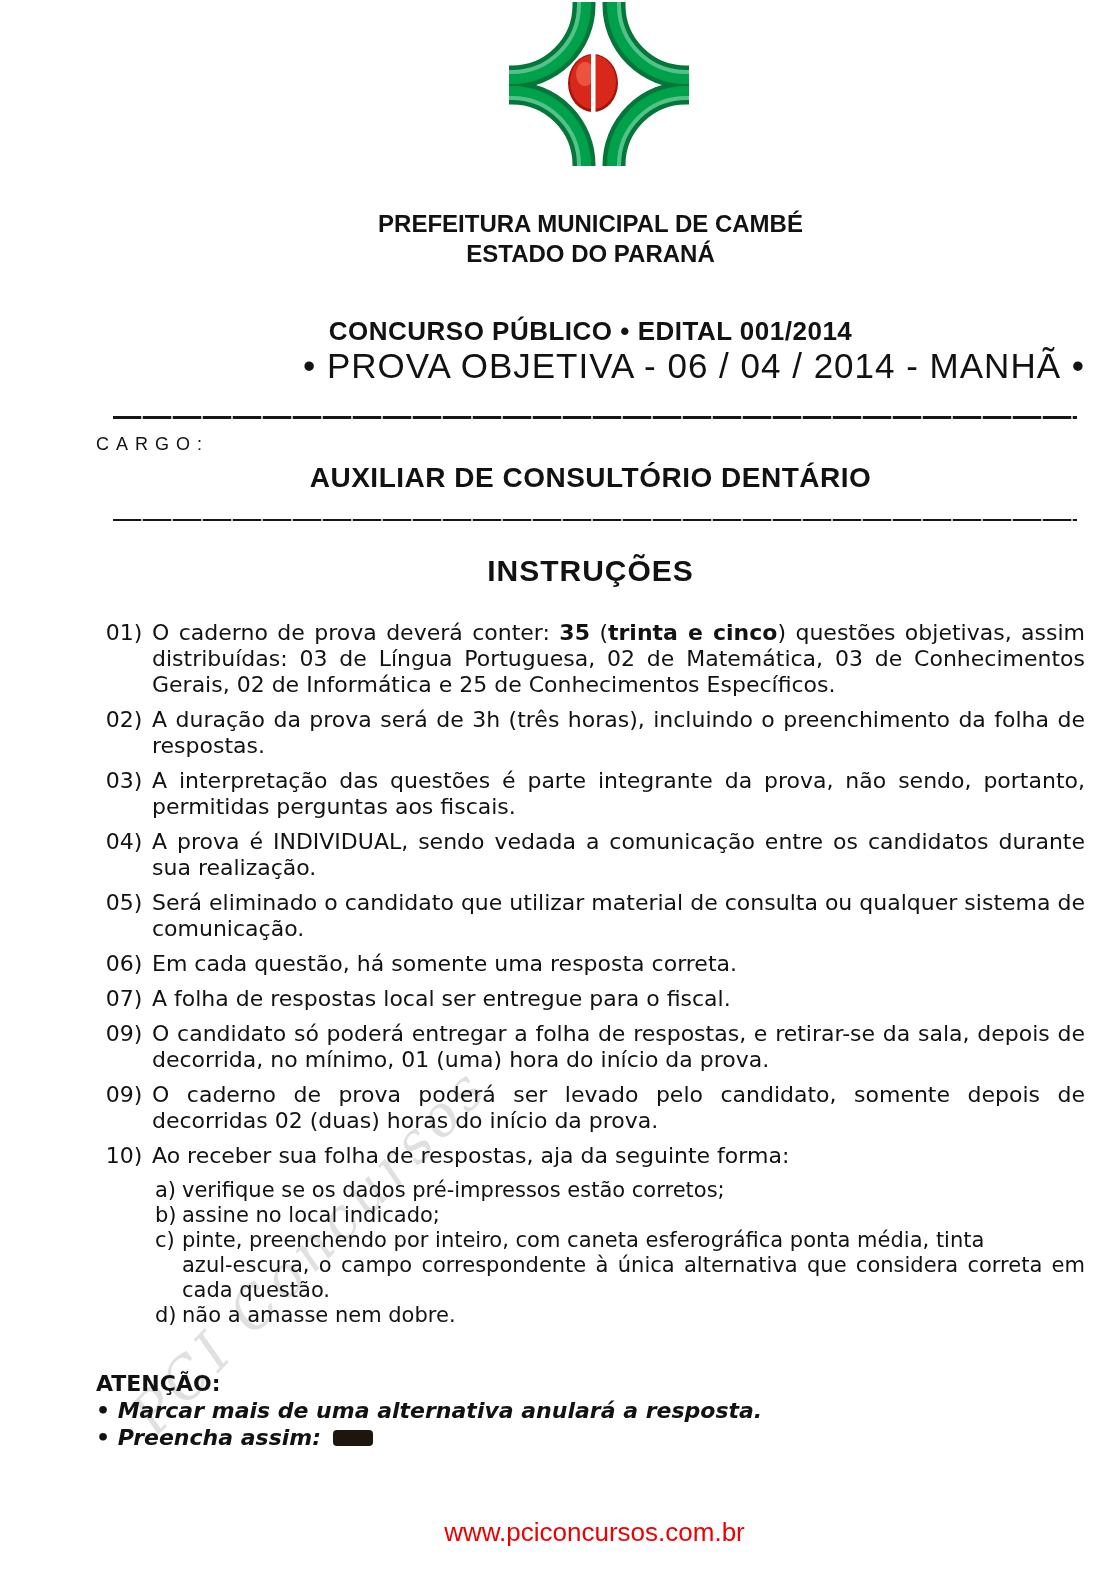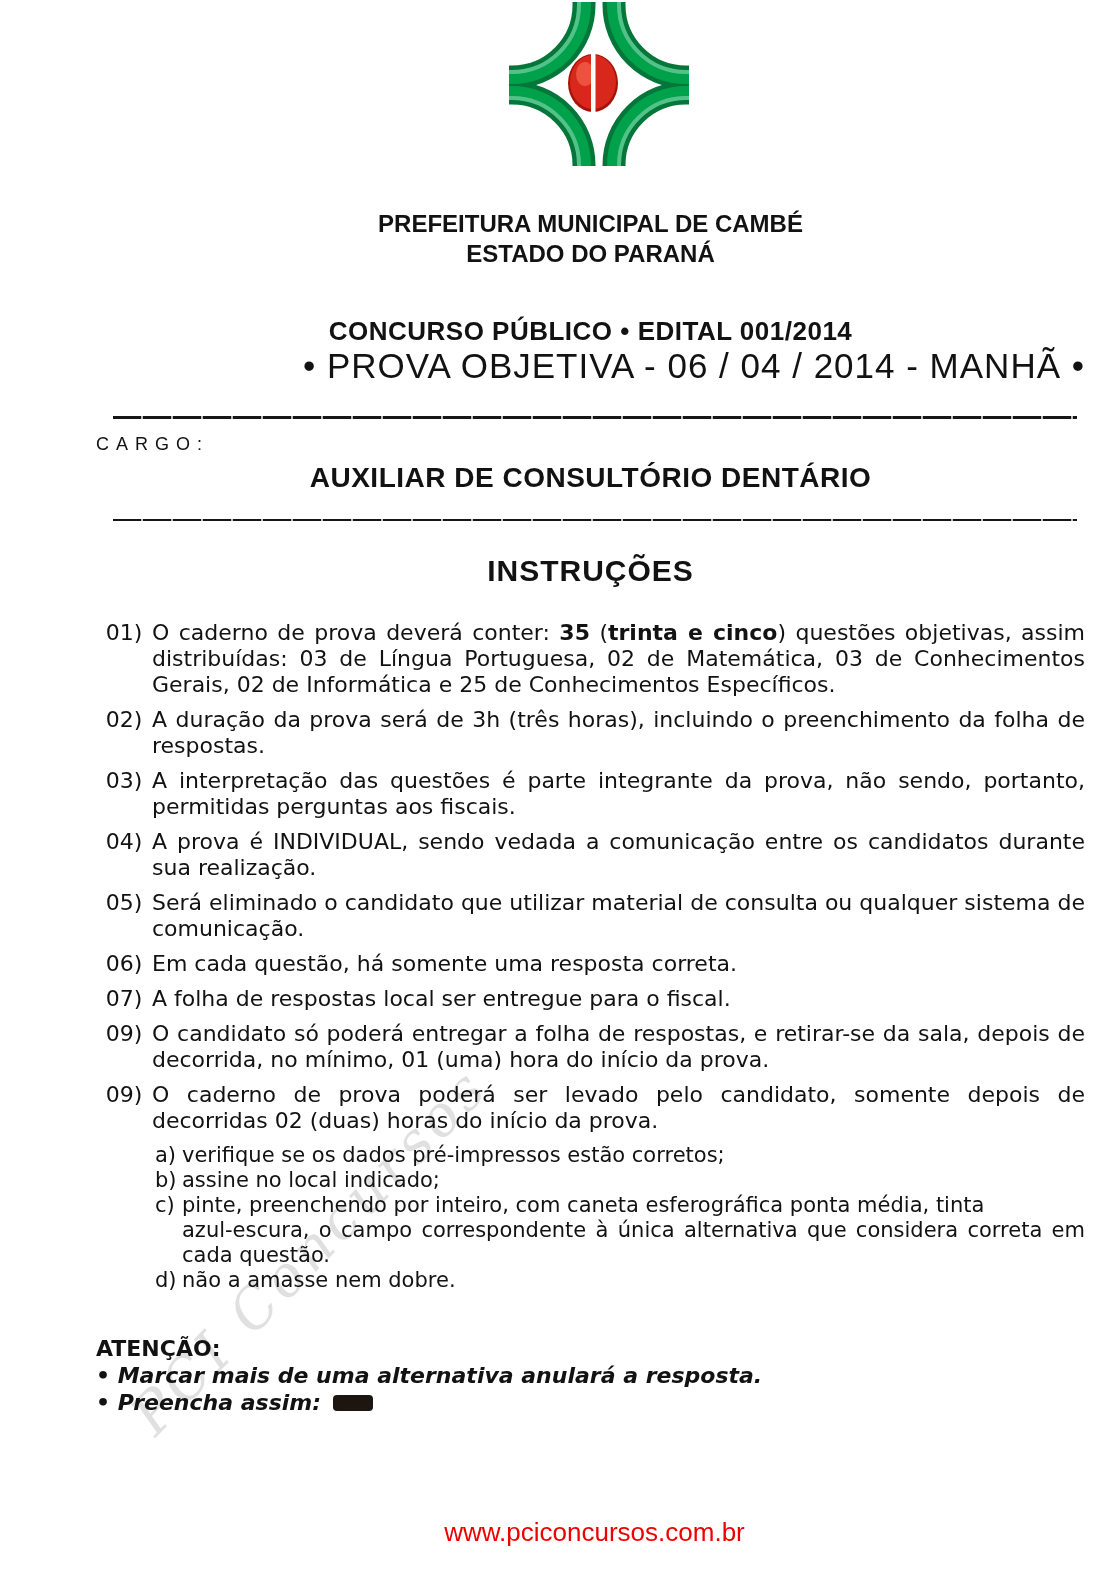--- a/index.html
+++ b/index.html
@@ -158,20 +158,24 @@
       <div class="item">
         <div class="item-label">09)</div>
         <div class="item-text">O candidato só poderá entregar a folha de respostas, e retirar-se da sala, depois de decorrida, no mínimo, 01 (uma) hora do início da prova.</div>
       </div>
 
       <div class="item">
         <div class="item-label">09)</div>
         <div class="item-text">O caderno de prova poderá ser levado pelo candidato, somente depois de decorridas 02 (duas) horas do início da prova.</div>
       </div>
 
+      <div class="item">
+        <div class="item-label">10)</div>
+        <div class="item-text">Ao receber sua folha de respostas, aja da seguinte forma:</div>
+      </div>
 
       <div class="subitems">
         <div class="subitem">
           <div class="sub-label">a)</div>
           <div class="sub-text">verifique se os dados pré-impressos estão corretos;</div>
         </div>
         <div class="subitem">
           <div class="sub-label">b)</div>
           <div class="sub-text">assine no local indicado;</div>
         </div>

